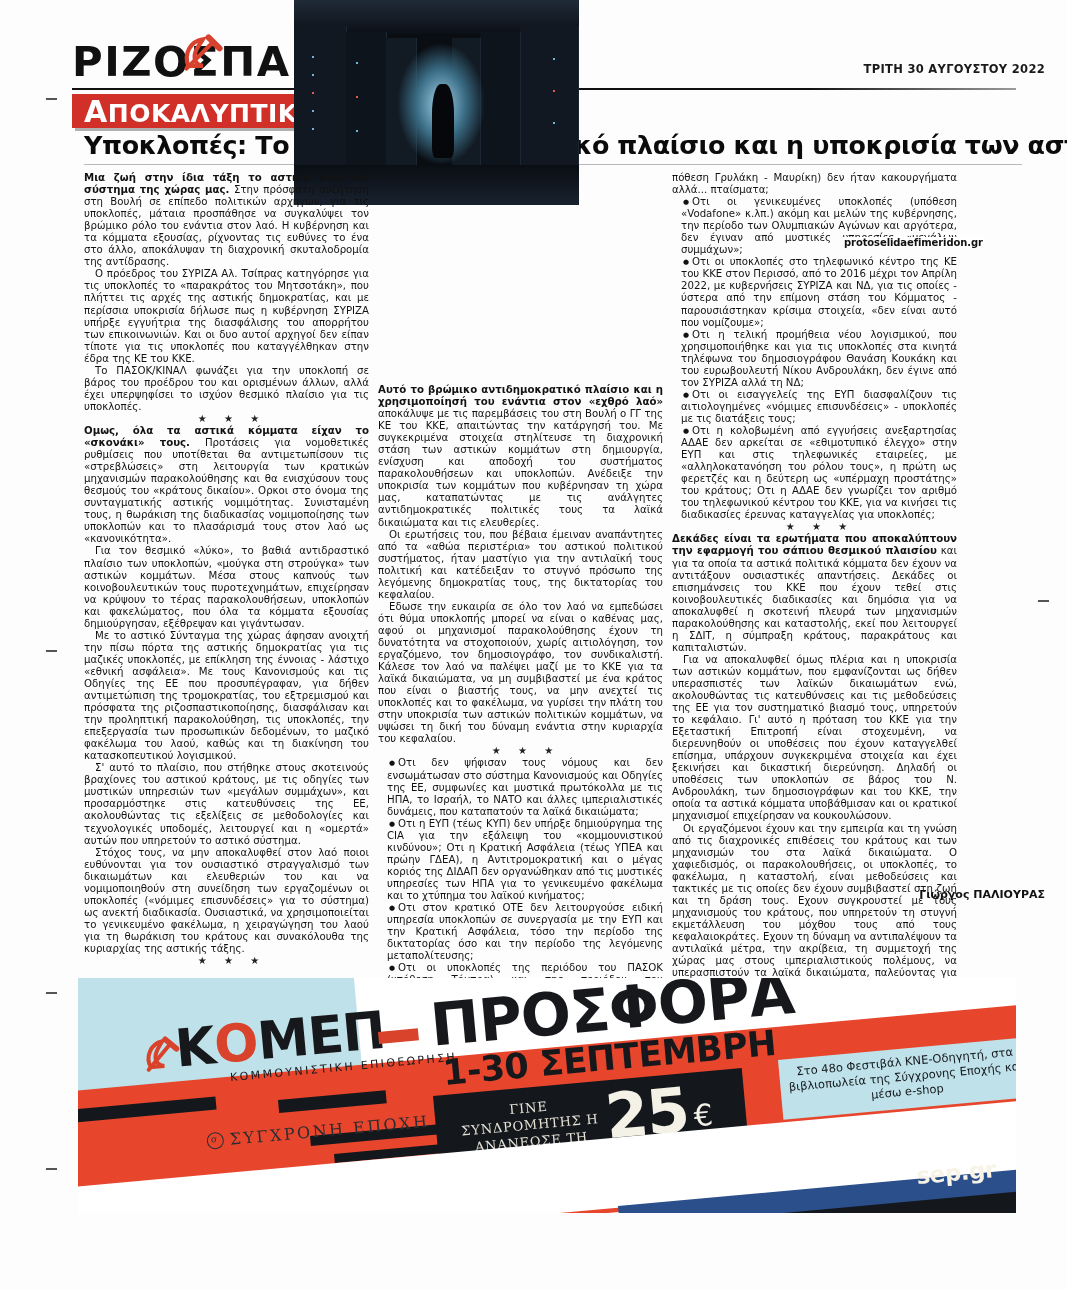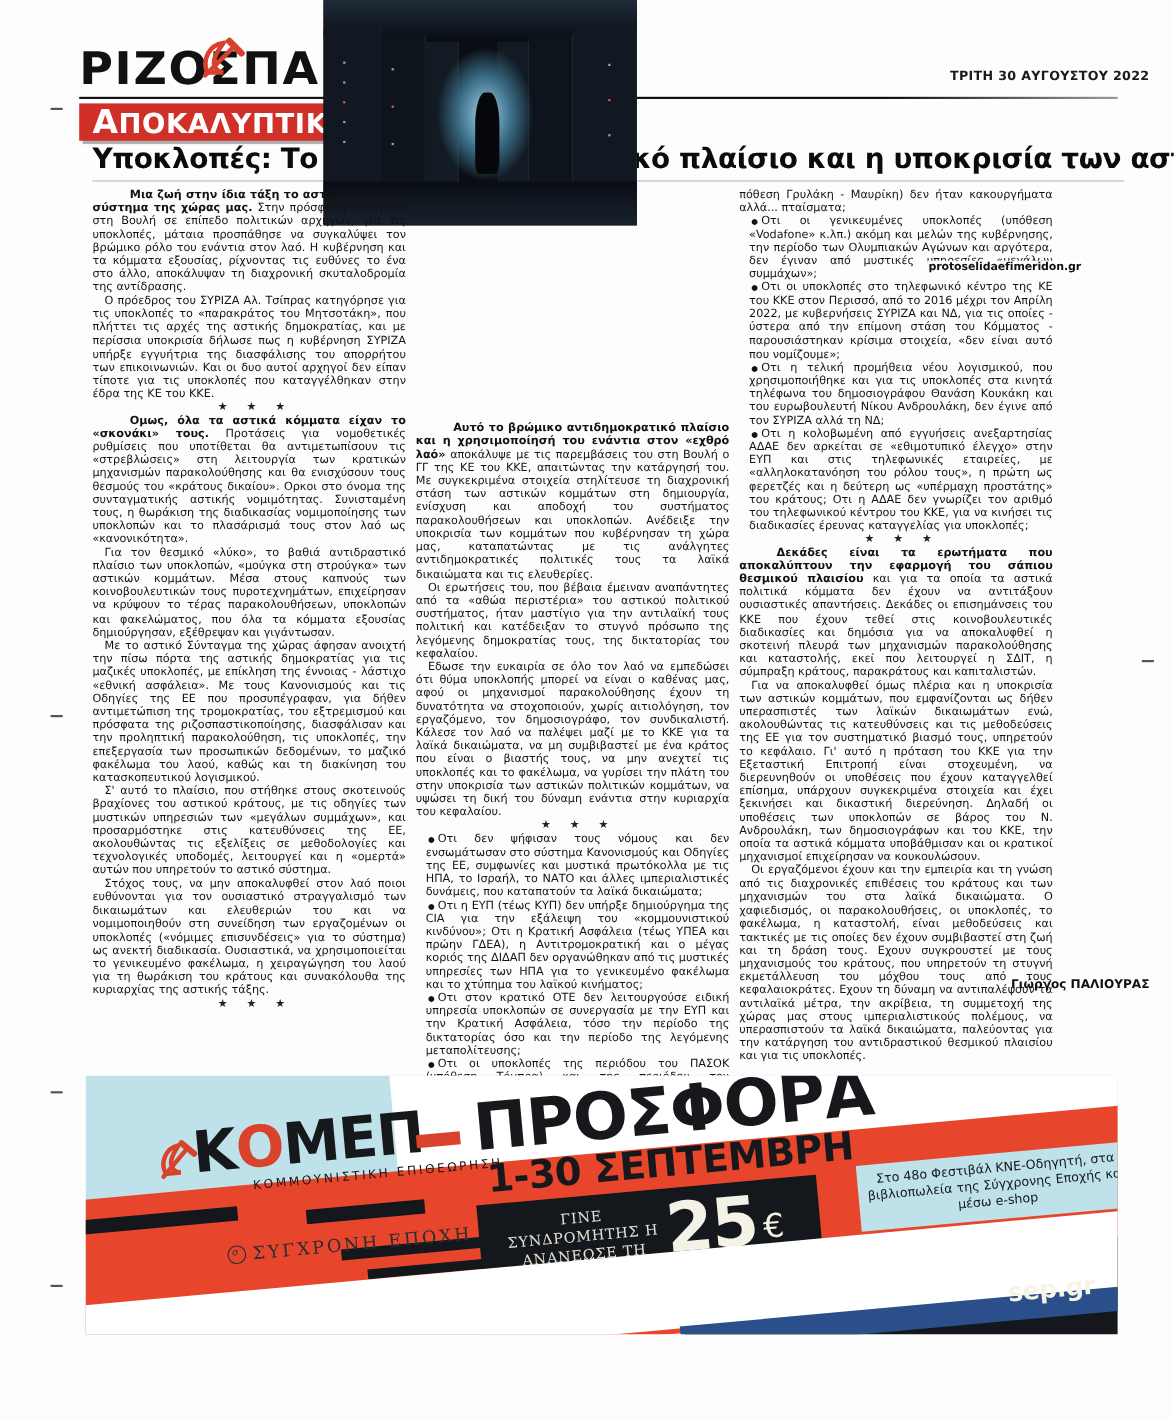--- a/index.html
+++ b/index.html
@@ -90,21 +90,21 @@
     text-align:justify;
     color:#121212;
     hyphens:auto;
     -webkit-hyphens:auto;
   }
   .col.c1{left:0;}
   .col.c2{left:294px;}
   .col.c3{left:588px;}
   .col p{margin:0;text-indent:11px;}
   .col p.noind{text-indent:0;}
-  .col b{font-weight:bold;margin-left:34px;}
+  .col b{font-weight:bold;}
   .stars{
     text-align:center;letter-spacing:7px;margin:5px 0 4px 0;
     font-size:10px;color:#222;text-indent:0;
   }
   .bullet{text-indent:0;padding-left:9px;position:relative;}
   .bullet:before{
     content:"\25CF";position:absolute;left:0;top:0;font-size:7px;line-height:12.05px;
   }
 
   
@@ -323,20 +323,21 @@
     <div class="led r" style="right:24px;top:90px;"></div>
     <div class="led" style="right:24px;top:122px;"></div>
     <div class="floor"></div>
   </div>
 
   <div class="cols">
 
     <div class="col c1">
       <p class="noind"><b>Μια ζωή στην ίδια τάξη το αστικό πολιτικό σύστημα της χώρας μας.</b><span> Στην πρόσφατη συζήτηση στη Βουλή σε επίπεδο πολιτικών αρχηγών, για τις υποκλοπές, μάταια προσπάθησε να συγκαλύψει τον βρώμικο ρόλο του ενάντια στον λαό. Η κυβέρνηση και τα κόμματα εξουσίας, ρίχνοντας τις ευθύνες το ένα στο άλλο, αποκάλυψαν τη διαχρονική σκυταλοδρομία της αντίδρασης.</span></p>
       <p>Ο πρόεδρος του ΣΥΡΙΖΑ Αλ. Τσίπρας κατηγόρησε για τις υποκλοπές το «παρακράτος του Μητσοτάκη», που πλήττει τις αρχές της αστικής δημοκρατίας, και με περίσσια υποκρισία δήλωσε πως η κυβέρνηση ΣΥΡΙΖΑ υπήρξε εγγυήτρια της διασφάλισης του απορρήτου των επικοινωνιών. Και οι δυο αυτοί αρχηγοί δεν είπαν τίποτε για τις υποκλοπές που καταγγέλθηκαν στην έδρα της ΚΕ του ΚΚΕ.</p>
+      <p>Το ΠΑΣΟΚ/ΚΙΝΑΛ φωνάζει για την υποκλοπή σε βάρος του προέδρου του και ορισμένων άλλων, αλλά έχει υπερψηφίσει το ισχύον θεσμικό πλαίσιο για τις υποκλοπές.</p>
       <p class="stars">★ ★ ★</p>
       <p class="noind"><b>Ομως, όλα τα αστικά κόμματα είχαν το «σκονάκι» τους.</b><span> Προτάσεις για νομοθετικές ρυθμίσεις που υποτίθεται θα αντιμετωπίσουν τις «στρεβλώσεις» στη λειτουργία των κρατικών μηχανισμών παρακολούθησης και θα ενισχύσουν τους θεσμούς του «κράτους δικαίου». Ορκοι στο όνομα της συνταγματικής αστικής νομιμότητας. Συνισταμένη τους, η θωράκιση της διαδικασίας νομιμοποίησης των υποκλοπών και το πλασάρισμά τους στον λαό ως «κανονικότητα».</span></p>
       <p>Για τον θεσμικό «λύκο», το βαθιά αντιδραστικό πλαίσιο των υποκλοπών, «μούγκα στη στρούγκα» των αστικών κομμάτων. Μέσα στους καπνούς των κοινοβουλευτικών τους πυροτεχνημάτων, επιχείρησαν να κρύψουν το τέρας παρακολουθήσεων, υποκλοπών και φακελώματος, που όλα τα κόμματα εξουσίας δημιούργησαν, εξέθρεψαν και γιγάντωσαν.</p>
       <p>Με το αστικό Σύνταγμα της χώρας άφησαν ανοιχτή την πίσω πόρτα της αστικής δημοκρατίας για τις μαζικές υποκλοπές, με επίκληση της έννοιας - λάστιχο «εθνική ασφάλεια». Με τους Κανονισμούς και τις Οδηγίες της ΕΕ που προσυπέγραφαν, για δήθεν αντιμετώπιση της τρομοκρατίας, του εξτρεμισμού και πρόσφατα της ριζοσπαστικοποίησης, διασφάλισαν και την προληπτική παρακολούθηση, τις υποκλοπές, την επεξεργασία των προσωπικών δεδομένων, το μαζικό φακέλωμα του λαού, καθώς και τη διακίνηση του κατασκοπευτικού λογισμικού.</p>
       <p>Σ' αυτό το πλαίσιο, που στήθηκε στους σκοτεινούς βραχίονες του αστικού κράτους, με τις οδηγίες των μυστικών υπηρεσιών των «μεγάλων συμμάχων», και προσαρμόστηκε στις κατευθύνσεις της ΕΕ, ακολουθώντας τις εξελίξεις σε μεθοδολογίες και τεχνολογικές υποδομές, λειτουργεί και η «ομερτά» αυτών που υπηρετούν το αστικό σύστημα.</p>
       <p>Στόχος τους, να μην αποκαλυφθεί στον λαό ποιοι ευθύνονται για τον ουσιαστικό στραγγαλισμό των δικαιωμάτων και ελευθεριών του και να νομιμοποιηθούν στη συνείδηση των εργαζομένων οι υποκλοπές («νόμιμες επισυνδέσεις» για το σύστημα) ως ανεκτή διαδικασία. Ουσιαστικά, να χρησιμοποιείται το γενικευμένο φακέλωμα, η χειραγώγηση του λαού για τη θωράκιση του κράτους και συνακόλουθα της κυριαρχίας της αστικής τάξης.</p>
       <p class="stars">★ ★ ★</p>
     </div>
 
     <div class="col c2" style="padding-top:212px;box-sizing:border-box;">
@@ -348,20 +349,21 @@
       <p class="bullet">Οτι η ΕΥΠ (τέως ΚΥΠ) δεν υπήρξε δημιούργημα της CIA για την εξάλειψη του «κομμουνιστικού κινδύνου»; Οτι η Κρατική Ασφάλεια (τέως ΥΠΕΑ και πρώην ΓΔΕΑ), η Αντιτρομοκρατική και ο μέγας κοριός της ΔΙΔΑΠ δεν οργανώθηκαν από τις μυστικές υπηρεσίες των ΗΠΑ για το γενικευμένο φακέλωμα και το χτύπημα του λαϊκού κινήματος;</p>
       <p class="bullet">Οτι στον κρατικό ΟΤΕ δεν λειτουργούσε ειδική υπηρεσία υποκλοπών σε συνεργασία με την ΕΥΠ και την Κρατική Ασφάλεια, τόσο την περίοδο της δικτατορίας όσο και την περίοδο της λεγόμενης μεταπολίτευσης;</p>
       <p class="bullet">Οτι οι υποκλοπές της περιόδου του ΠΑΣΟΚ (υπόθεση Τόμπρα) και της περιόδου του Κωνσταντίνου Μητσοτάκη (υ-</p>
     </div>
 
     <div class="col c3">
       <p class="noind">πόθεση Γρυλάκη - Μαυρίκη) δεν ήταν κακουργήματα αλλά... πταίσματα;</p>
       <p class="bullet">Οτι οι γενικευμένες υποκλοπές (υπόθεση «Vodafone» κ.λπ.) ακόμη και μελών της κυβέρνησης, την περίοδο των Ολυμπιακών Αγώνων και αργότερα, δεν έγιναν από μυστικές υπηρεσίες «μεγάλων συμμάχων»;</p>
       <p class="bullet">Οτι οι υποκλοπές στο τηλεφωνικό κέντρο της ΚΕ του ΚΚΕ στον Περισσό, από το 2016 μέχρι τον Απρίλη 2022, με κυβερνήσεις ΣΥΡΙΖΑ και ΝΔ, για τις οποίες - ύστερα από την επίμονη στάση του Κόμματος - παρουσιάστηκαν κρίσιμα στοιχεία, «δεν είναι αυτό που νομίζουμε»;</p>
       <p class="bullet">Οτι η τελική προμήθεια νέου λογισμικού, που χρησιμοποιήθηκε και για τις υποκλοπές στα κινητά τηλέφωνα του δημοσιογράφου Θανάση Κουκάκη και του ευρωβουλευτή Νίκου Ανδρουλάκη, δεν έγινε από τον ΣΥΡΙΖΑ αλλά τη ΝΔ;</p>
+      <p class="bullet">Οτι οι εισαγγελείς της ΕΥΠ διασφαλίζουν τις αιτιολογημένες «νόμιμες επισυνδέσεις» - υποκλοπές με τις διατάξεις τους;</p>
       <p class="bullet">Οτι η κολοβωμένη από εγγυήσεις ανεξαρτησίας ΑΔΑΕ δεν αρκείται σε «εθιμοτυπικό έλεγχο» στην ΕΥΠ και στις τηλεφωνικές εταιρείες, με «αλληλοκατανόηση του ρόλου τους», η πρώτη ως φερετζές και η δεύτερη ως «υπέρμαχη προστάτης» του κράτους; Οτι η ΑΔΑΕ δεν γνωρίζει τον αριθμό του τηλεφωνικού κέντρου του ΚΚΕ, για να κινήσει τις διαδικασίες έρευνας καταγγελίας για υποκλοπές;</p>
       <p class="stars">★ ★ ★</p>
       <p class="noind"><b>Δεκάδες είναι τα ερωτήματα που αποκαλύπτουν την εφαρμογή του σάπιου θεσμικού πλαισίου</b><span> και για τα οποία τα αστικά πολιτικά κόμματα δεν έχουν να αντιτάξουν ουσιαστικές απαντήσεις. Δεκάδες οι επισημάνσεις του ΚΚΕ που έχουν τεθεί στις κοινοβουλευτικές διαδικασίες και δημόσια για να αποκαλυφθεί η σκοτεινή πλευρά των μηχανισμών παρακολούθησης και καταστολής, εκεί που λειτουργεί η ΣΔΙΤ, η σύμπραξη κράτους, παρακράτους και καπιταλιστών.</span></p>
       <p>Για να αποκαλυφθεί όμως πλέρια και η υποκρισία των αστικών κομμάτων, που εμφανίζονται ως δήθεν υπερασπιστές των λαϊκών δικαιωμάτων ενώ, ακολουθώντας τις κατευθύνσεις και τις μεθοδεύσεις της ΕΕ για τον συστηματικό βιασμό τους, υπηρετούν το κεφάλαιο. Γι' αυτό η πρόταση του ΚΚΕ για την Εξεταστική Επιτροπή είναι στοχευμένη, να διερευνηθούν οι υποθέσεις που έχουν καταγγελθεί επίσημα, υπάρχουν συγκεκριμένα στοιχεία και έχει ξεκινήσει και δικαστική διερεύνηση. Δηλαδή οι υποθέσεις των υποκλοπών σε βάρος του Ν. Ανδρουλάκη, των δημοσιογράφων και του ΚΚΕ, την οποία τα αστικά κόμματα υποβάθμισαν και οι κρατικοί μηχανισμοί επιχείρησαν να κουκουλώσουν.</p>
       <p>Οι εργαζόμενοι έχουν και την εμπειρία και τη γνώση από τις διαχρονικές επιθέσεις του κράτους και των μηχανισμών του στα λαϊκά δικαιώματα. Ο χαφιεδισμός, οι παρακολουθήσεις, οι υποκλοπές, το φακέλωμα, η καταστολή, είναι μεθοδεύσεις και τακτικές με τις οποίες δεν έχουν συμβιβαστεί στη ζωή και τη δράση τους. Εχουν συγκρουστεί με τους μηχανισμούς του κράτους, που υπηρετούν τη στυγνή εκμετάλλευση του μόχθου τους από τους κεφαλαιοκράτες. Εχουν τη δύναμη να αντιπαλέψουν τα αντιλαϊκά μέτρα, την ακρίβεια, τη συμμετοχή της χώρας μας στους ιμπεριαλιστικούς πολέμους, να υπερασπιστούν τα λαϊκά δικαιώματα, παλεύοντας για την κατάργηση του αντιδραστικού θεσμικού πλαισίου και για τις υποκλοπές.</p>
     </div>
 
   </div>
 
   <div class="watermark">protoselidaefimeridon.gr</div>

